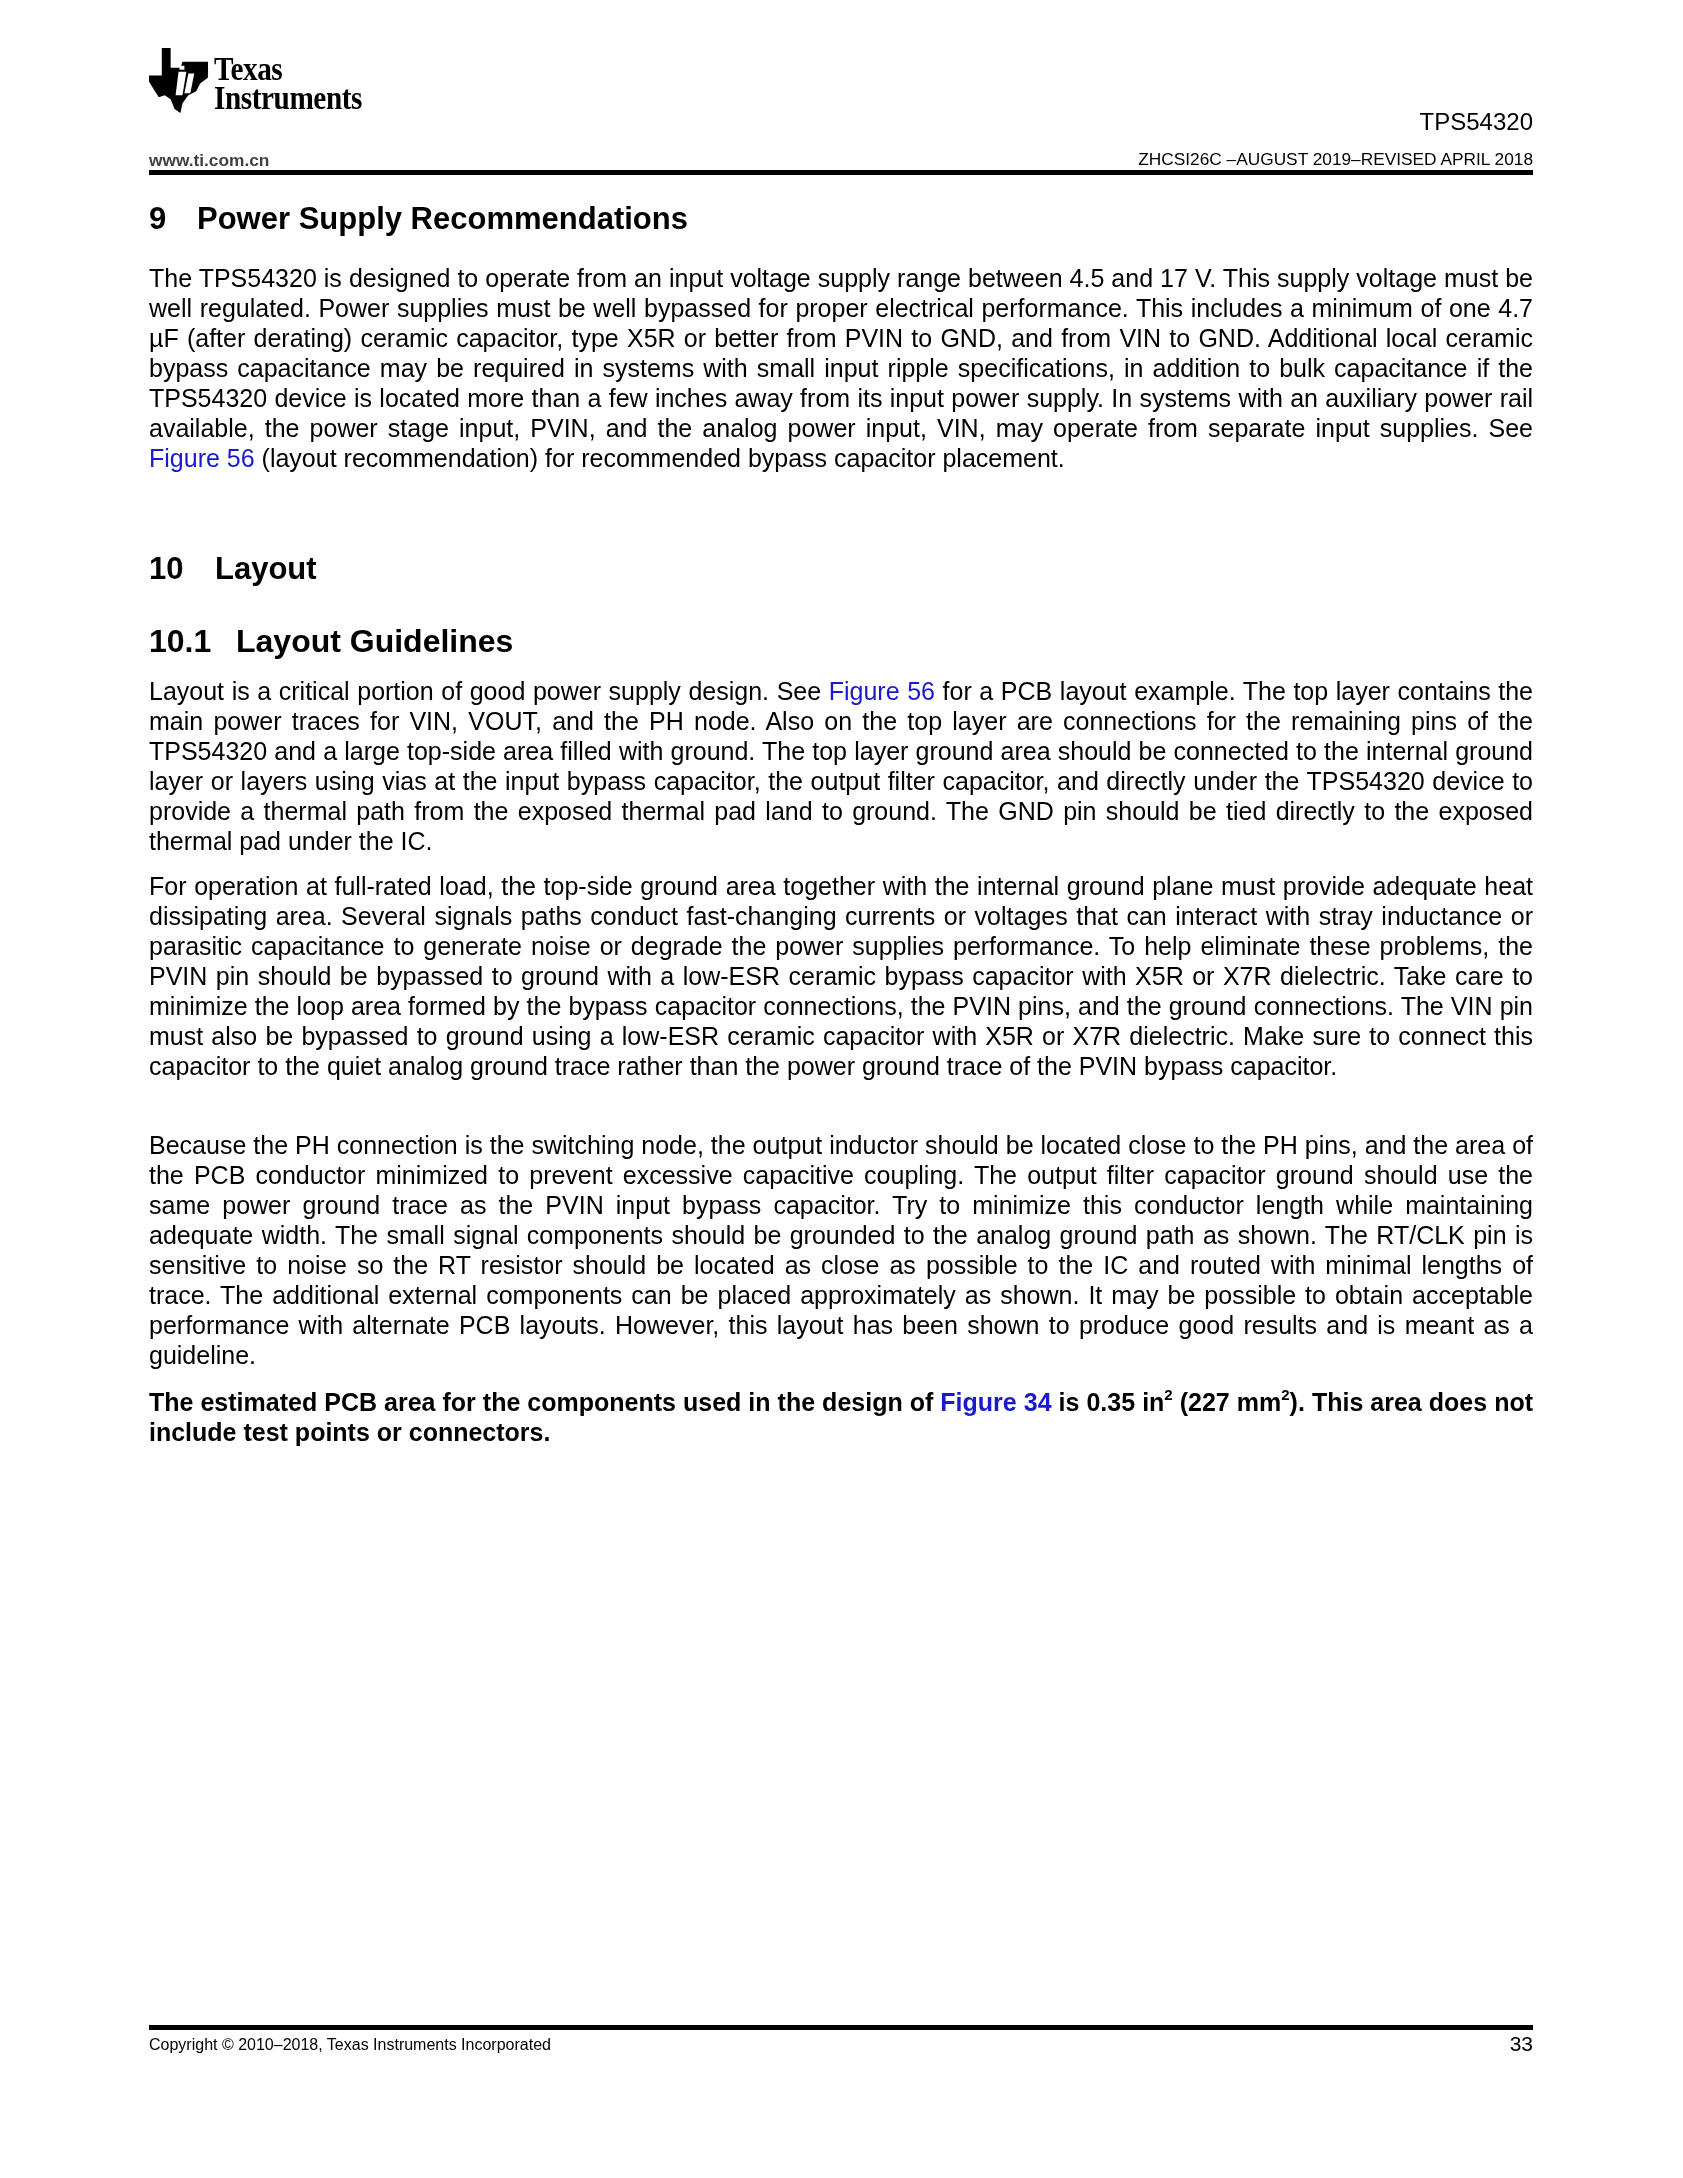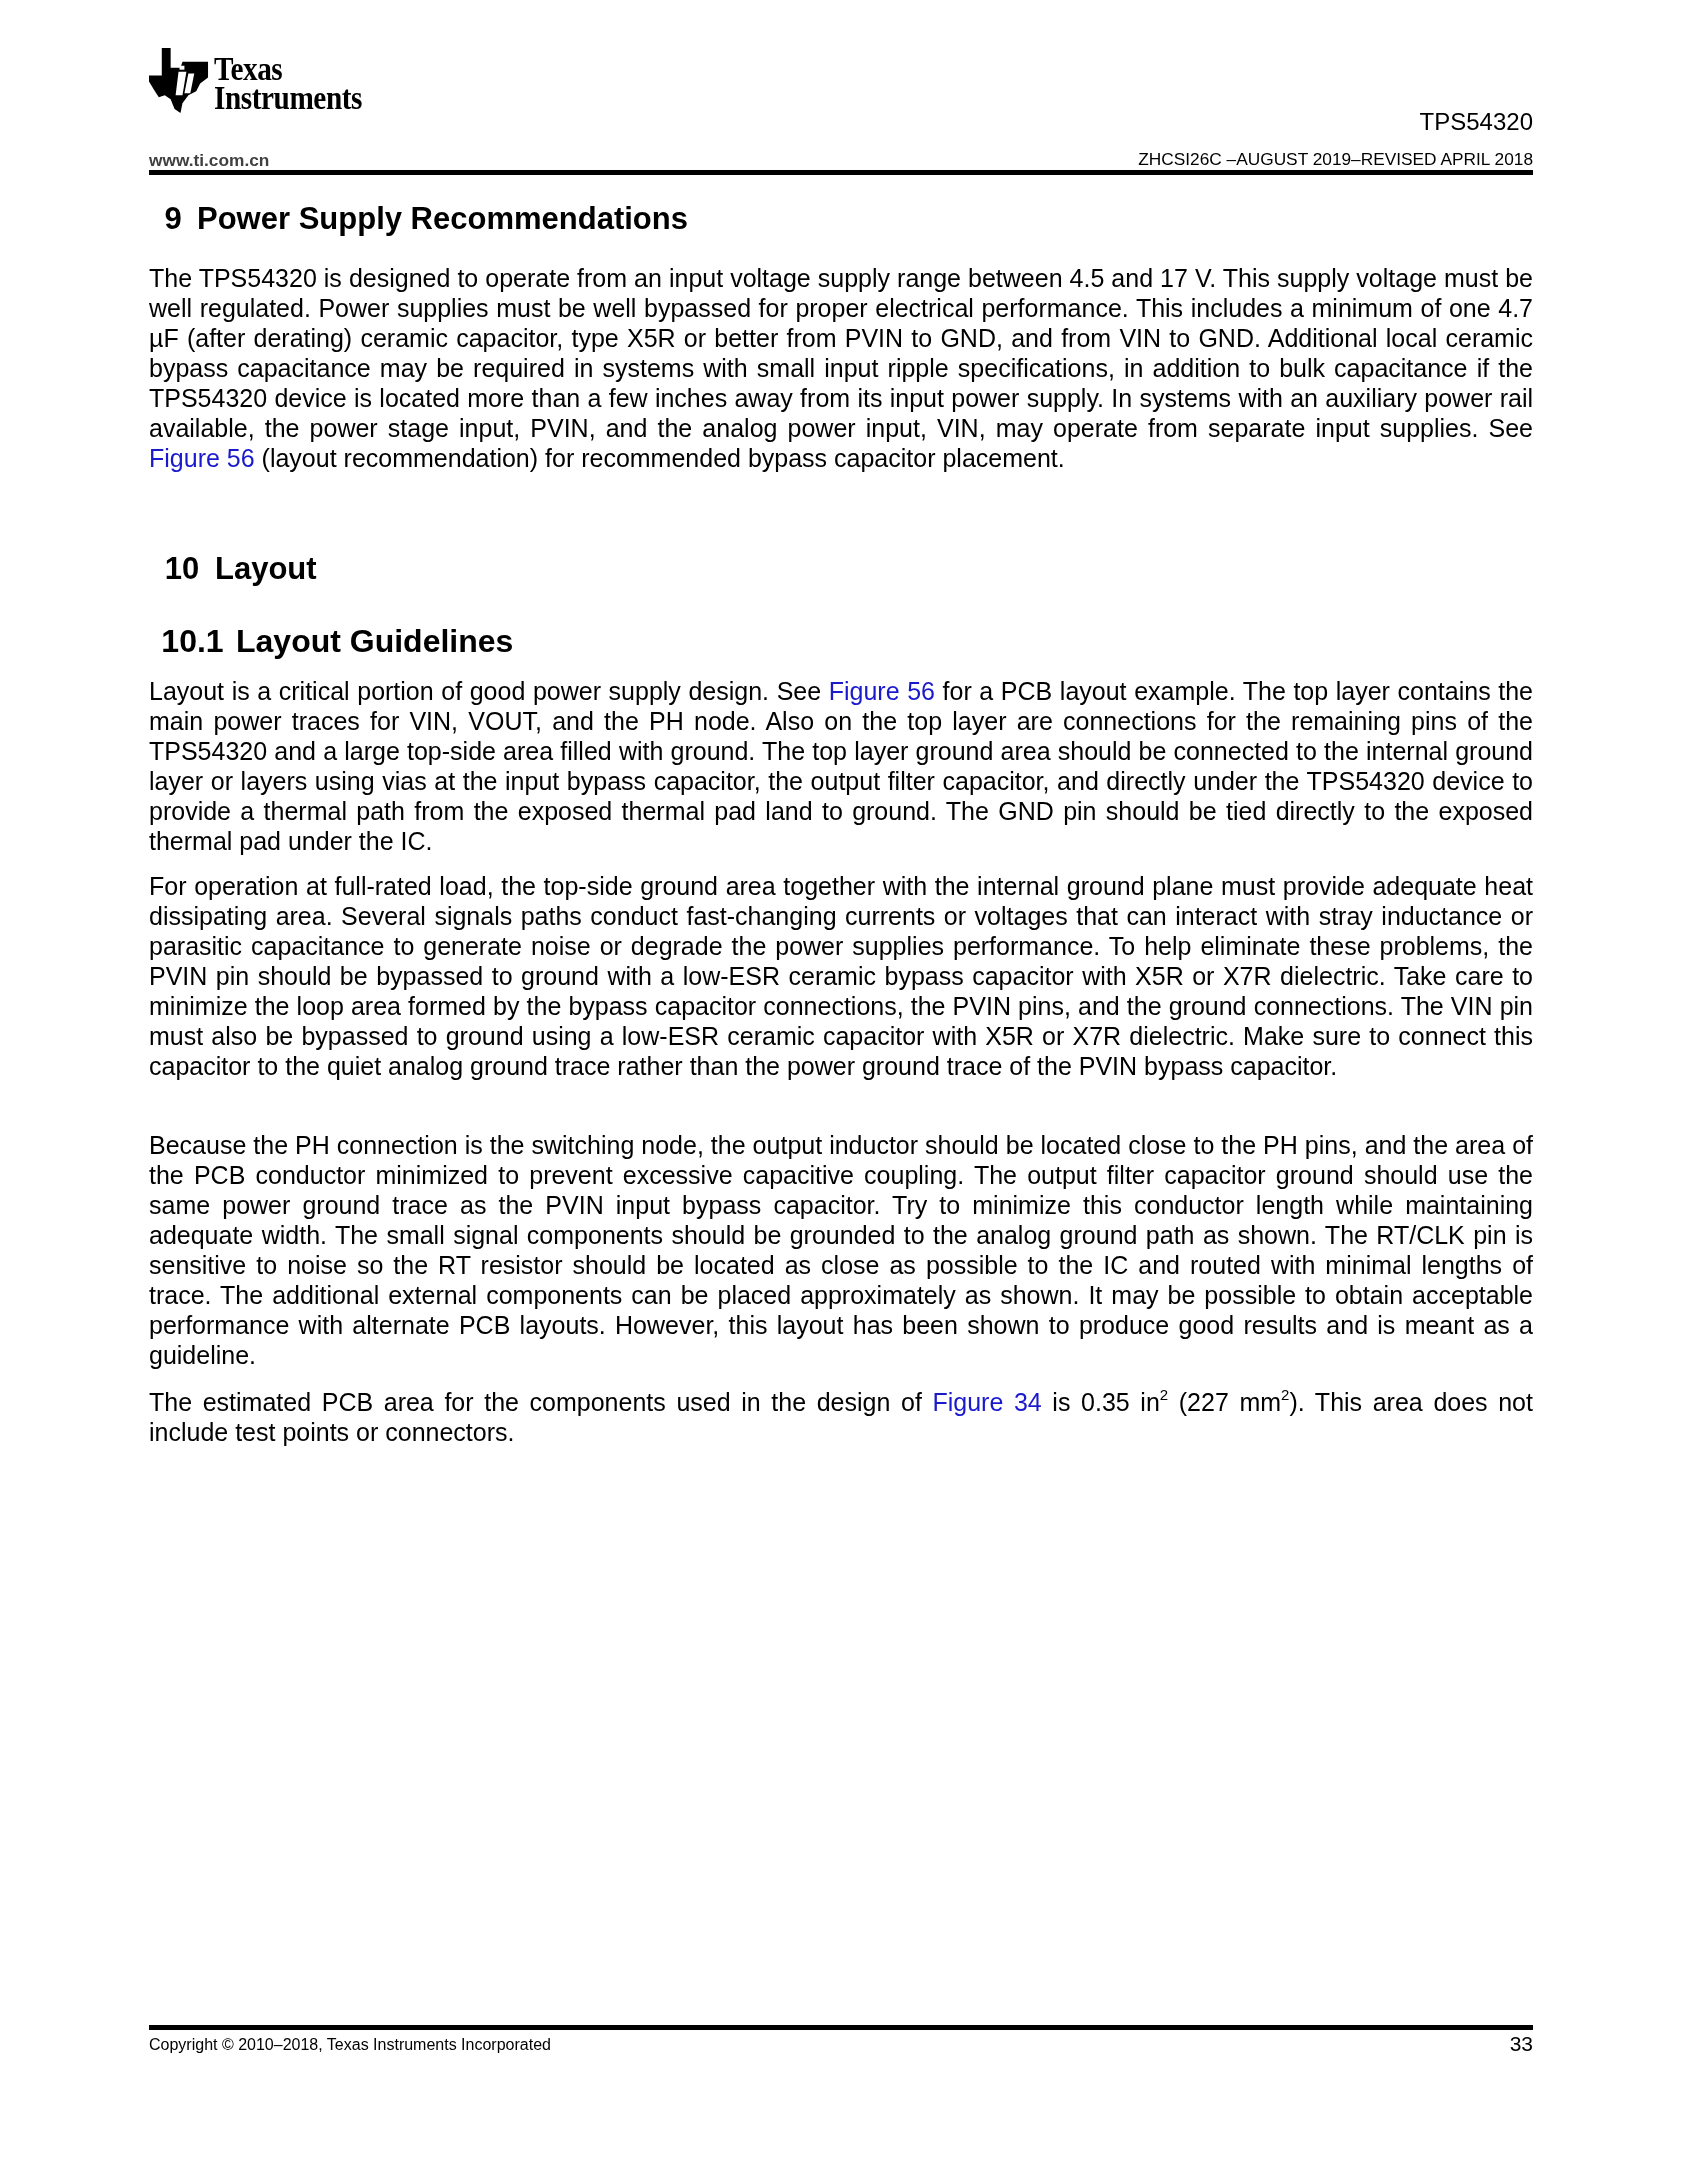--- a/index.html
+++ b/index.html
@@ -12,38 +12,38 @@
     .logo-texas { position:absolute; left:65px; top:5px; font-family:"Liberation Serif", serif;
                   font-weight:bold; font-size:31px; letter-spacing:-0.5px; line-height:31px; transform:scaleX(0.86); transform-origin:left top; }
     .logo-instr { position:absolute; left:65px; top:34px; font-family:"Liberation Serif", serif;
                   font-weight:bold; font-size:31px; letter-spacing:-0.5px; line-height:31px; transform:scaleX(0.86); transform-origin:left top; }
     .logo-big { font-size:34px; }
     .doc-id { right:150px; top:108px; font-size:24px; font-weight:normal; line-height:28px; }
     .site { left:149px; top:150px; font-size:17.3px; font-weight:bold; line-height:20px; }
     .rev { right:150px; top:149px; font-size:17.3px; line-height:20px; }
     .rule-top { left:149px; top:170px; width:1384px; height:5px; background:#000; }
     
-    h1, h2 { margin:0; font-weight:bold; position:absolute; left:149px; white-space:nowrap;text-align:center; }
+    h1, h2 { margin:0; font-weight:bold; position:absolute; left:149px; white-space:nowrap; }
     h1 { font-size:31px; line-height:34px; }
     h2 { font-size:32px; line-height:32px; }
     .num { display:inline-block; }
     .h-sec9 { top:202px; }
     .h-sec9 .num { width:48px; }
     .h-sec10 { top:552px; }
     .h-sec10 .num { width:66px; }
     .h-sec101 { top:625px; }
     .h-sec101 .num { width:87px; }
     
     p { margin:0; position:absolute; left:149px; width:1384px; font-size:25px; line-height:30px;
         text-align:justify; }
     .p1 { top:263px; }
     .p2 { top:676px; }
     .p3 { top:871px; }
     .p4 { top:1130px; }
-    .p5 { top:1387px; }
+    .p5 { top:1387px;font-weight:bold; }
     a.link { color:#1a1acc; text-decoration:none; }
     sup { font-size:15px; line-height:0; vertical-align:11px; }
     
     .rule-bot { left:149px; top:2025px; width:1384px; height:5px; background:#000; }
     .copyright { left:149px; top:2035px; font-size:16px; line-height:20px; }
     .page-num { right:150px; top:2032px; font-size:21px; line-height:24px; }
   </style>
 </head>
 <body>
 

